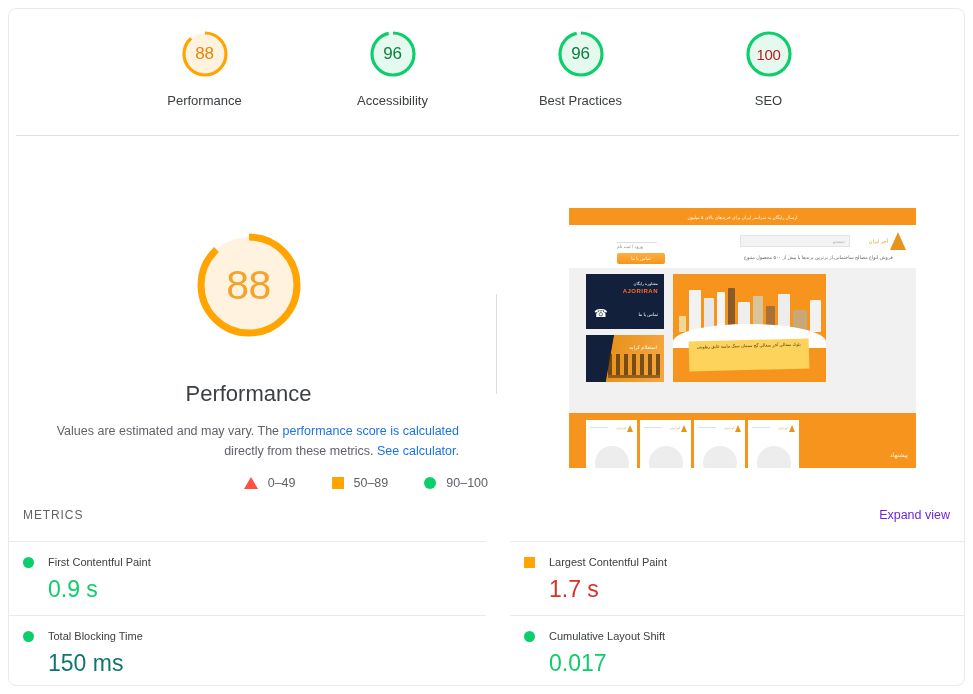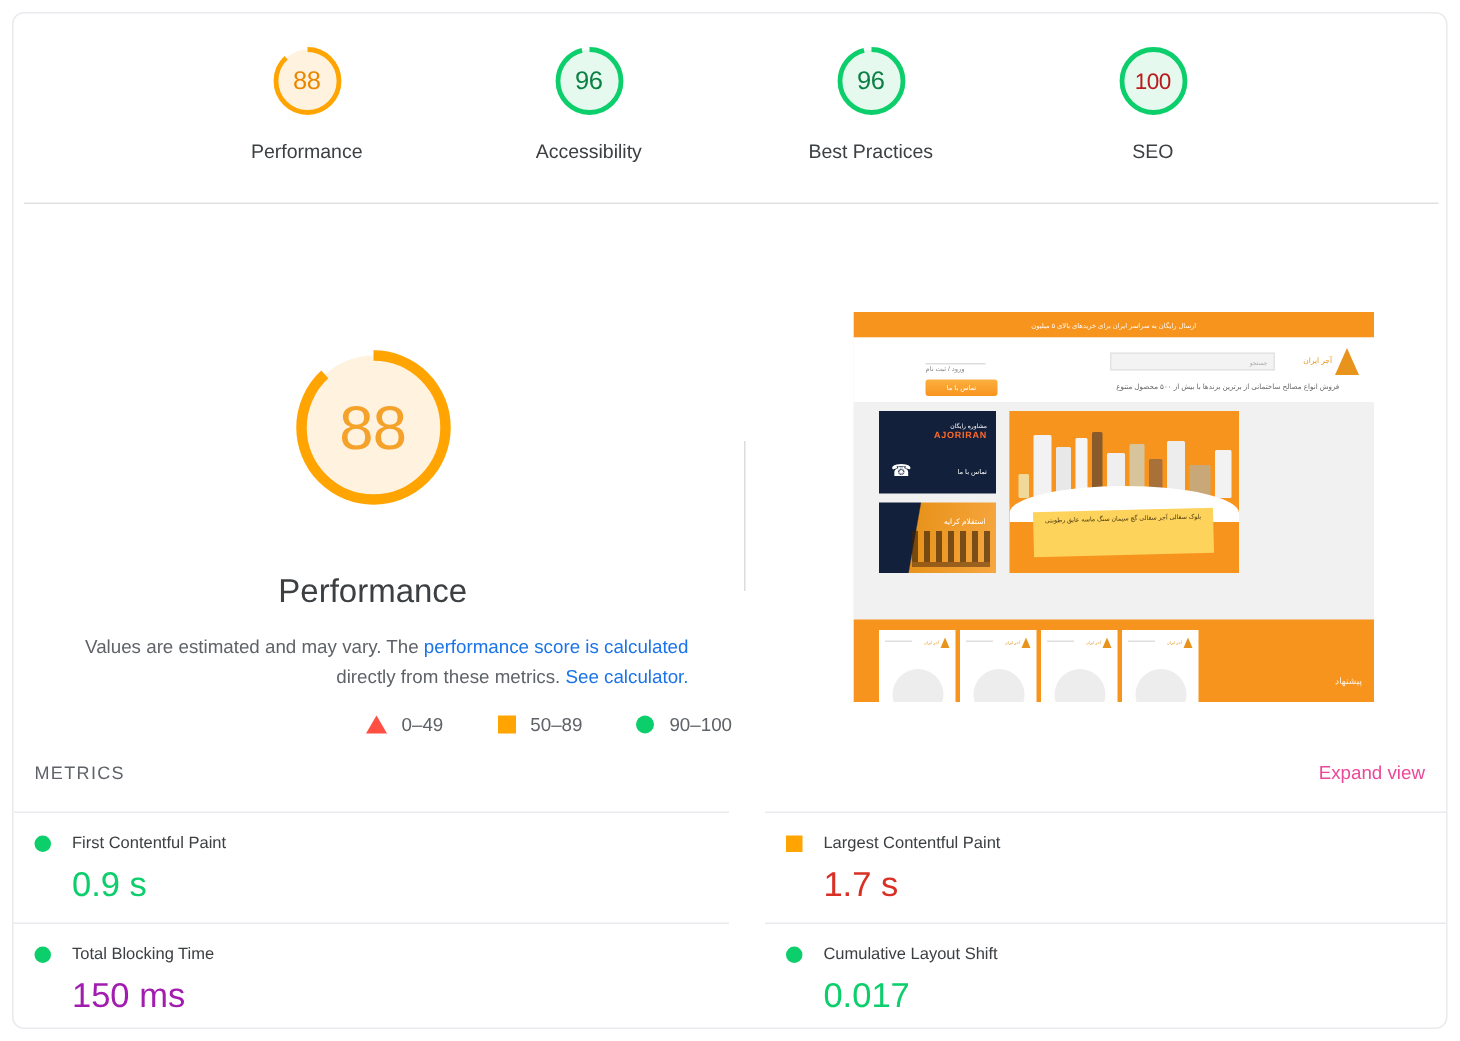--- a/index.html
+++ b/index.html
@@ -252,21 +252,21 @@
     position: absolute;
     left: 0; top: 499px;
     width: 100%; height: 28px;
   }
   .metrics-title {
     position: absolute; left: 14px; top: 0;
     font-size: 12px; letter-spacing: .9px; color: #5f6368;
   }
   .expand-view {
     position: absolute; right: 14px; top: 0;
-    font-size: 12.5px; color: #ec4899; cursor: pointer;
+    font-size: 12.5px; color: #6d28d9; cursor: pointer;
   }
 
   .metric-grid {
     position: absolute;
     left: 0; top: 532px;
     width: 100%;
   }
   .metric-row { display: flex; }
   .metric-cell {
     width: 479px;
@@ -503,21 +503,21 @@
         <div class="m-value" style="color:#d93025">1.7 s</div>
       </div>
     </div>
 
     <div class="metric-row">
       <div class="metric-cell">
         <div class="metric-head">
           <span class="m-dot" style="background:#0cce6b"></span>
           <span class="m-name">Total Blocking Time</span>
         </div>
-        <div class="m-value" style="color:#a21caf">150 ms</div>
+        <div class="m-value" style="color:#0f766e">150 ms</div>
       </div>
 
       <div class="metric-cell right">
         <div class="metric-head">
           <span class="m-dot" style="background:#0cce6b"></span>
           <span class="m-name">Cumulative Layout Shift</span>
         </div>
         <div class="m-value" style="color:#0cce6b">0.017</div>
       </div>
     </div>

